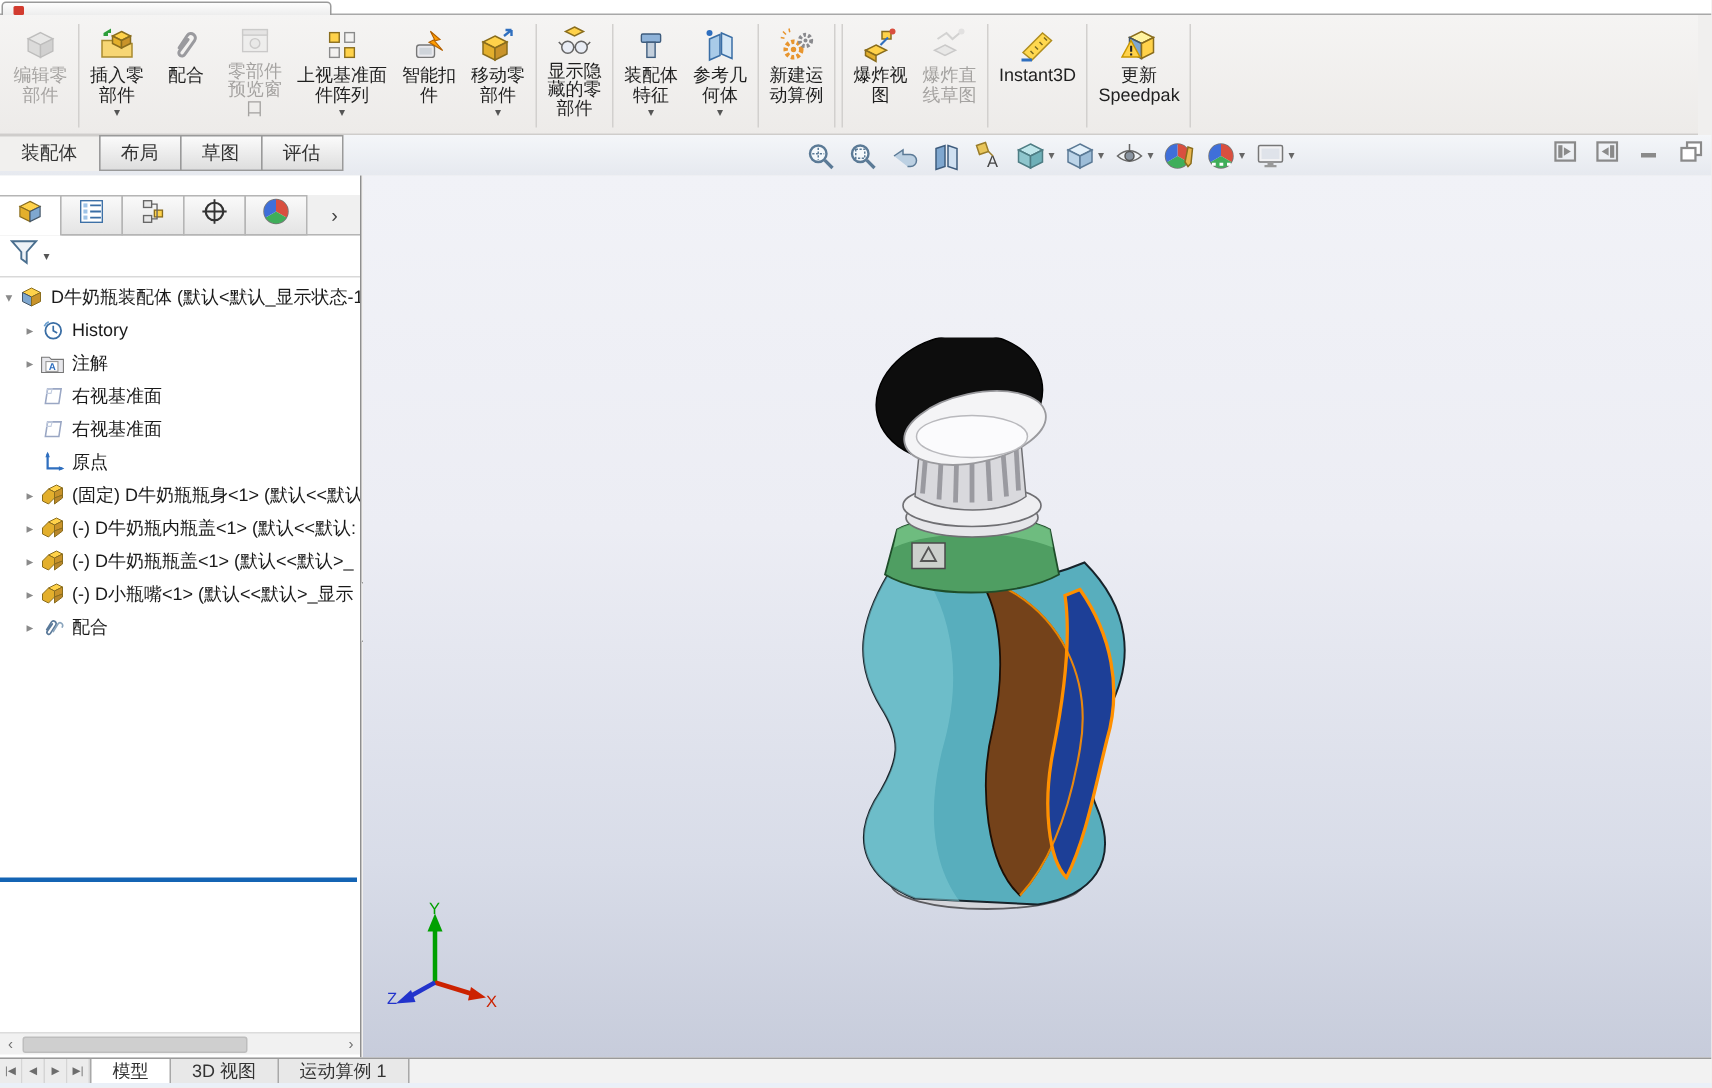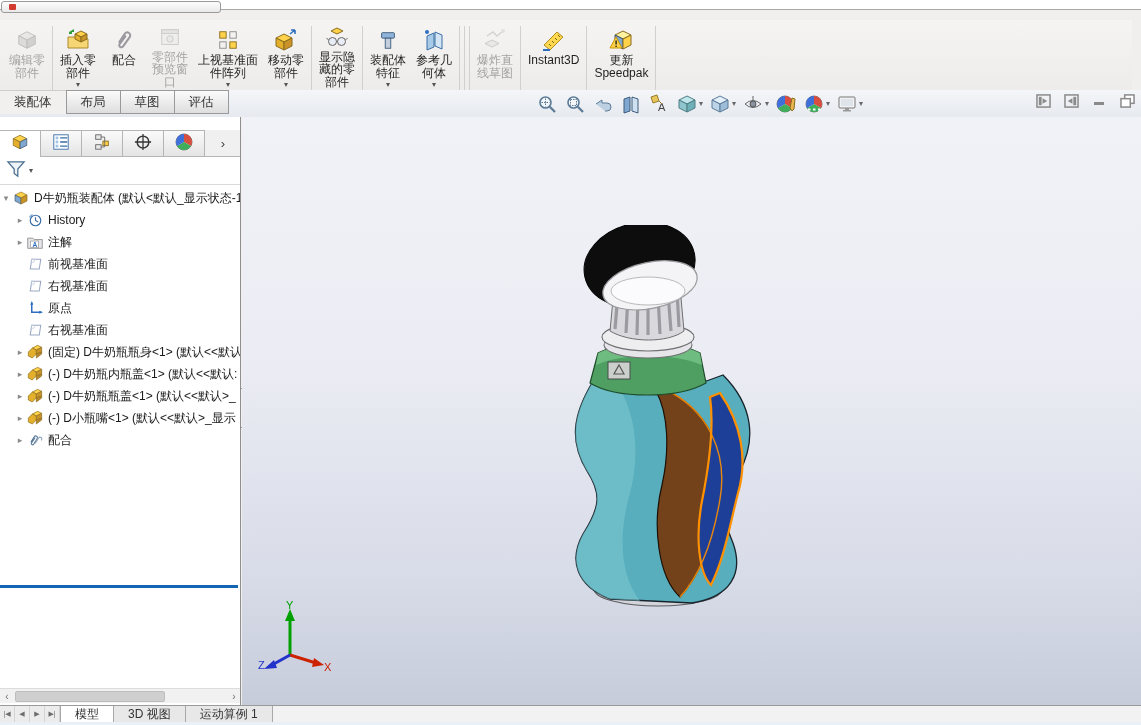--- a/index.html
+++ b/index.html
@@ -6,21 +6,21 @@
   html,body { width:1141px; height:725px; overflow:hidden;
     font-family:"Liberation Sans","DejaVu Sans",sans-serif; background:#f0efee; }
   #app { position:relative; width:1141px; height:725px; }
 
   
   #top-strip { position:absolute; left:0; top:0; width:1141px; height:10px; background:#ffffff; border-bottom:1px solid #a8a8a8; }
   #top-tab { position:absolute; left:1px; top:1px; width:220px; height:12px; border:1px solid #9a9a9a; border-radius:3px; background:linear-gradient(#fdfdfd,#e9e9e9); }
   #top-tab-glyph { position:absolute; left:7px; top:2px; width:7px; height:6px; background:#d23b2f; border-radius:1px; }
 
   
-  #ribbon { position:absolute; left:0; top:20px; width:1132px; height:80px;
+  #ribbon { position:absolute; left:0; top:10px; width:1132px; height:80px;
     background:linear-gradient(#f5f4f3,#edebe9); border-bottom:1px solid #cfcdcb;
     display:flex; align-items:stretch; padding:2px 4px 0 4px; }
   .rib-group { display:flex; align-items:stretch; }
   .rib-sep { width:1px; background:#d2d0ce; margin:4px 2px; }
   .rib-btn { min-width:46px; padding:1px 4px 0 4px; display:flex; flex-direction:column; align-items:center; cursor:default; border:1px solid transparent; border-radius:2px; }
   .rib-icon { height:28px; display:flex; align-items:center; justify-content:center; margin-top:2px; }
   .rib-label { text-align:center; font-size:12px; line-height:12.5px; color:#1f1f1f; white-space:nowrap; }
   .rib-arrow { font-size:8px; color:#555; height:10px; line-height:10px; margin-top:1px; }
   .rib-btn.disabled .rib-label { color:#a5a3a1; }
   .rib-btn.disabled .rib-icon { filter:grayscale(1) opacity(.45); }
@@ -156,20 +156,32 @@
               <rect x="3" y="14" width="7" height="7" fill="none" stroke="#8a8a8a"></rect>
               <rect x="14" y="14" width="7" height="7" fill="#ffd24a" stroke="#8a6d1d"></rect>
             </svg>
           </span>
           <div class="rib-label">上视基准面</div>
           <div class="rib-label">件阵列</div>
           <div class="rib-arrow">▾</div>
         </div>
         <div class="rib-btn">
           <span class="rib-icon">
+            <svg width="22" height="22" viewBox="0 0 24 24">
+              <rect x="3" y="12" width="13" height="9" rx="2" fill="#e9e9ed" stroke="#777"></rect>
+              <rect x="5" y="14" width="9" height="5" fill="#cfd4da"></rect>
+              <polygon points="13,2 20,8 16,9 22,16 12,10 16,8" fill="#ff9d00" stroke="#b25f00" stroke-width="0.8"></polygon>
+            </svg>
+          </span>
+          <div class="rib-label">智能扣</div>
+          <div class="rib-label">件</div>
+          <div class="rib-arrow"></div>
+        </div>
+        <div class="rib-btn">
+          <span class="rib-icon">
             <svg width="24" height="24" viewBox="0 0 24 24">
               <polygon points="10,6 18,10 10,14 2,10" fill="#ffd24a" stroke="#8a6d1d"></polygon>
               <polygon points="2,10 10,14 10,22 2,18" fill="#e3af2c" stroke="#8a6d1d"></polygon>
               <polygon points="18,10 10,14 10,22 18,18" fill="#c9932a" stroke="#8a6d1d"></polygon>
               <path d="M16 6 L21 2 M21 2 h-4 M21 2 v4" stroke="#2f6fbf" stroke-width="1.6" fill="none"></path>
             </svg>
           </span>
           <div class="rib-label">移动零</div>
           <div class="rib-label">部件</div>
           <div class="rib-arrow">▾</div>
@@ -212,23 +224,53 @@
               <polygon points="5,8 12,5 12,19 5,22" fill="#a9cbe8" stroke="#3a6ea5"></polygon>
               <polygon points="13,4 20,7 20,21 13,18" fill="#d4e6f5" stroke="#3a6ea5"></polygon>
             </svg>
           </span>
           <div class="rib-label">参考几</div>
           <div class="rib-label">何体</div>
           <div class="rib-arrow">▾</div>
         </div>
       </div>
       <div class="rib-sep"></div>
-      <div class="rib-sep"></div>
-      <div class="rib-sep"></div>
       <div class="rib-group">
+        <div class="rib-btn">
+          <span class="rib-icon">
+            <svg width="24" height="24" viewBox="0 0 24 24">
+              <path d="M3 3 l2 2 M7 1 l0.5 2.5 M1.5 7 l2.5 0.5" stroke="#e8952e" fill="none"></path>
+              <circle cx="10" cy="15" r="5.2" fill="none" stroke="#e8952e" stroke-width="3" stroke-dasharray="2.2 1.6"></circle>
+              <circle cx="10" cy="15" r="1.8" fill="#e8952e"></circle>
+              <circle cx="18" cy="9" r="3.8" fill="none" stroke="#8a8a8e" stroke-width="2.6" stroke-dasharray="1.8 1.4"></circle>
+              <circle cx="18" cy="9" r="1.3" fill="#8a8a8e"></circle>
+            </svg>
+          </span>
+          <div class="rib-label">新建运</div>
+          <div class="rib-label">动算例</div>
+          <div class="rib-arrow"></div>
+        </div>
+      </div>
+      <div class="rib-sep"></div>
+      <div class="rib-sep"></div>
+      <div class="rib-group">
+        <div class="rib-btn">
+          <span class="rib-icon">
+            <svg width="24" height="24" viewBox="0 0 24 24">
+              <polygon points="9,12 16,15.5 9,19 2,15.5" fill="#ffd24a" stroke="#8a6d1d"></polygon>
+              <polygon points="2,15.5 9,19 9,23 2,19" fill="#e3af2c" stroke="#8a6d1d"></polygon>
+              <rect x="13" y="3" width="6" height="5" fill="#ffd24a" stroke="#8a6d1d"></rect>
+              <path d="M12 12 L17 7" stroke="#2f6fbf" stroke-width="1.4"></path>
+              <circle cx="20" cy="3" r="2" fill="#d94f3f"></circle>
+            </svg>
+          </span>
+          <div class="rib-label">爆炸视</div>
+          <div class="rib-label">图</div>
+          <div class="rib-arrow"></div>
+        </div>
         <div class="rib-btn disabled">
           <span class="rib-icon">
             <svg width="24" height="24" viewBox="0 0 24 24">
               <polygon points="9,12 16,15.5 9,19 2,15.5" fill="#dcdcdc" stroke="#999"></polygon>
               <path d="M4 8 L10 4 L14 8 L20 3" stroke="#aaa" stroke-width="1.4" fill="none"></path>
               <circle cx="20" cy="3" r="2" fill="#ccc"></circle>
             </svg>
           </span>
           <div class="rib-label">爆炸直</div>
           <div class="rib-label">线草图</div>
@@ -505,21 +547,21 @@
             <span class="tlabel">注解</span>
           </div>
           <div class="trow child">
             <span class="arr"></span>
             <span class="ticon">
               <svg width="15" height="15" viewBox="0 0 20 20">
                 <polygon points="5,3 17,3 15,16 3,16" fill="#ffffff" stroke="#9aa7c4" stroke-width="1.4"></polygon>
                 <polygon points="5,3 9,3 8,7 4,7" fill="none" stroke="#c3cde0"></polygon>
               </svg>
             </span>
-            <span class="tlabel">前视基准面</span>
+            <span class="tlabel">右视基准面</span>
           </div>
           <div class="trow child">
             <span class="arr"></span>
             <span class="ticon">
               <svg width="15" height="15" viewBox="0 0 20 20">
                 <polygon points="5,3 17,3 15,16 3,16" fill="#ffffff" stroke="#9aa7c4" stroke-width="1.4"></polygon>
                 <polygon points="5,3 9,3 8,7 4,7" fill="none" stroke="#c3cde0"></polygon>
               </svg>
             </span>
             <span class="tlabel">右视基准面</span>
@@ -527,30 +569,20 @@
           <div class="trow child">
             <span class="arr"></span>
             <span class="ticon">
               <svg width="15" height="15" viewBox="0 0 20 20">
                 <path d="M5 2 v13 h13" fill="none" stroke="#2f6fbf" stroke-width="2"></path>
                 <polygon points="5,0 3,5 7,5" fill="#2f6fbf"></polygon>
                 <polygon points="20,15 15,13 15,17" fill="#2f6fbf"></polygon>
               </svg>
             </span>
             <span class="tlabel">原点</span>
-          </div>
-          <div class="trow child">
-            <span class="arr"></span>
-            <span class="ticon">
-              <svg width="15" height="15" viewBox="0 0 20 20">
-                <polygon points="5,3 17,3 15,16 3,16" fill="#ffffff" stroke="#9aa7c4" stroke-width="1.4"></polygon>
-                <polygon points="5,3 9,3 8,7 4,7" fill="none" stroke="#c3cde0"></polygon>
-              </svg>
-            </span>
-            <span class="tlabel">右视基准面</span>
           </div>
           <div class="trow child">
             <span class="arr">▸</span>
             <span class="ticon">
               <svg width="16" height="16" viewBox="0 0 24 24">
                 <polygon points="8,6 16,2 22,5 14,9" fill="#ffd24a" stroke="#8a6d1d"></polygon>
                 <polygon points="2,12 8,6 14,9 14,15 8,21 2,18" fill="#e3af2c" stroke="#8a6d1d"></polygon>
                 <polygon points="14,9 22,5 22,12 14,15" fill="#c9932a" stroke="#8a6d1d"></polygon>
                 <polygon points="14,15 22,12 22,15 14,21" fill="#b9872a" stroke="#8a6d1d"></polygon>
               </svg>

